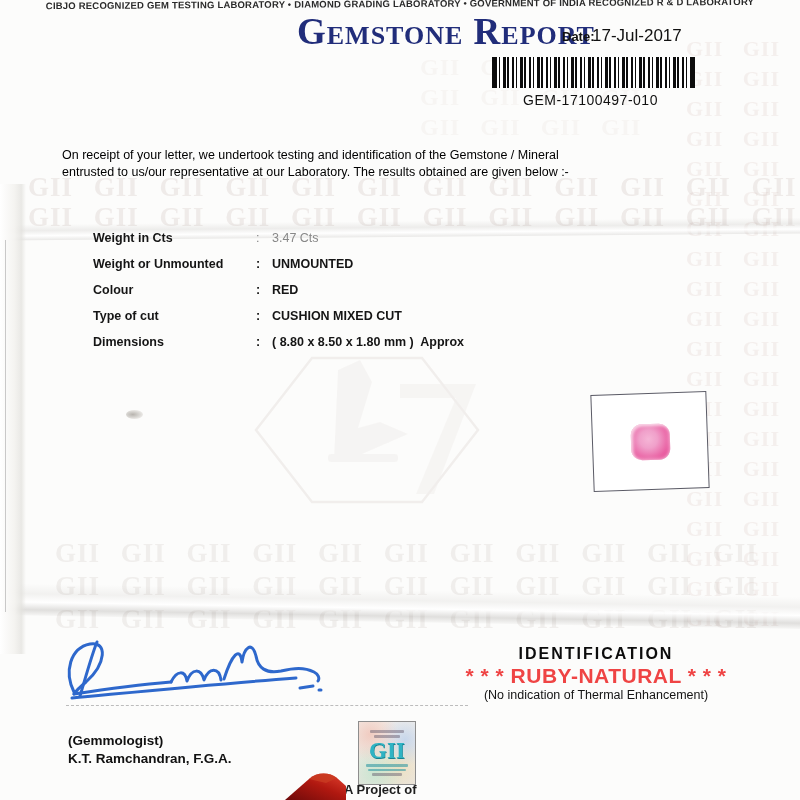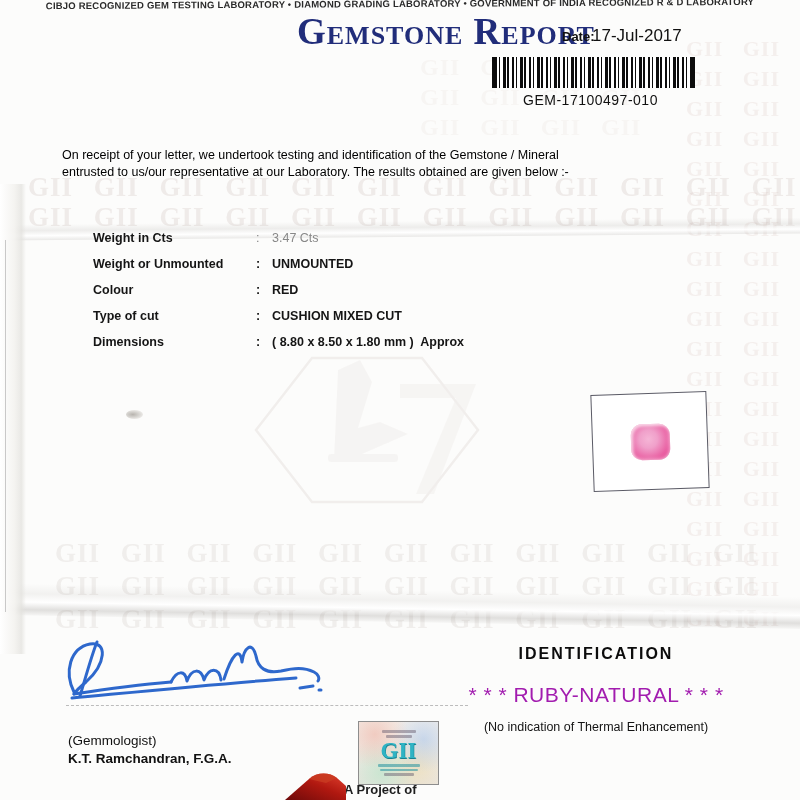--- a/index.html
+++ b/index.html
@@ -59,30 +59,30 @@
   #gem-photo{position:absolute;left:592px;top:393px;width:114px;height:95px;background:#fff;
     border:1px solid #5b5b66;transform:rotate(-2deg);z-index:5;display:flex;align-items:center;justify-content:center;}
   #gem-stone{width:39px;height:36px;border-radius:11px;
     background:radial-gradient(circle at 45% 42%,#f5b5d6 0%,#f0a0ca 30%,#e8549b 75%,#d84390 100%);
     box-shadow:inset 0 0 4px rgba(255,255,255,0.8), inset 2px 2px 3px rgba(255,255,255,0.5);}
 
   
   #signature-svg{position:absolute;left:56px;top:634px;z-index:6;}
   #sign-line{position:absolute;left:66px;top:705px;width:402px;border-top:1.5px dashed #bcbcbc;z-index:5;}
   #signatory-name{position:absolute;left:68px;top:712px;font-size:13.5px;font-weight:700;color:#111;z-index:5;margin-top:39px;}
-  #signatory-title{position:absolute;left:68px;top:733px;font-size:13.5px;font-weight:400;color:#111;z-index:5;}
+  #signatory-title{position:absolute;left:68px;top:733px;font-size:13.5px;font-weight:700;color:#111;z-index:5;}
 
   
   #identification{position:absolute;left:428px;top:645px;width:336px;text-align:center;z-index:5;}
   #ident-heading{font-size:16px;font-weight:800;letter-spacing:2px;color:#0c0c0c;}
-  #ident-result{font-size:21px;font-weight:400;color:#a21caf;letter-spacing:0.5px;margin-top:20px;}
-  #ident-note{font-size:12.5px;color:#141414;margin-top:13px;}
-
-  
-  #holo-stamp{position:absolute;left:358px;top:721px;width:81px;height:64px;z-index:5;
+  #ident-result{font-size:21px;font-weight:700;color:#ef4444;letter-spacing:0.5px;margin-top:1px;}
+  #ident-note{font-size:12.5px;color:#141414;margin-top:0;}
+
+  
+  #holo-stamp{position:absolute;left:358px;top:721px;width:58px;height:64px;z-index:5;
     border:1px solid #8d8d8d;box-sizing:border-box;display:flex;flex-direction:column;
     align-items:center;justify-content:center;
     background:
       radial-gradient(circle at 20% 20%,rgba(240,185,172,0.65),transparent 42%),
       radial-gradient(circle at 82% 28%,rgba(172,200,238,0.6),transparent 42%),
       radial-gradient(circle at 28% 82%,rgba(180,228,198,0.6),transparent 46%),
       radial-gradient(circle at 72% 72%,rgba(238,220,172,0.6),transparent 46%),
       linear-gradient(#f4f0ea,#eae5df);}
   .tiny-line{height:3px;background:rgba(95,85,105,0.45);border-radius:1px;margin:1px 0;}
   .tiny-line.teal{background:rgba(35,145,158,0.55);height:2.5px;}

